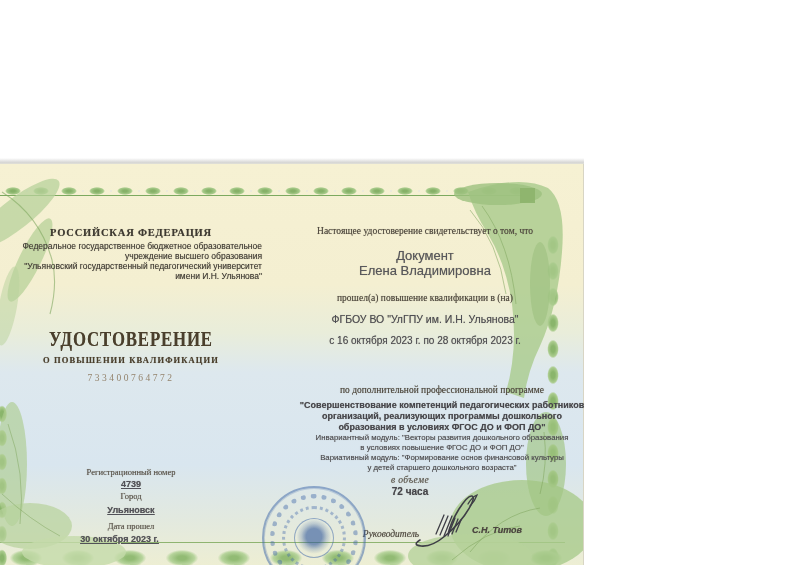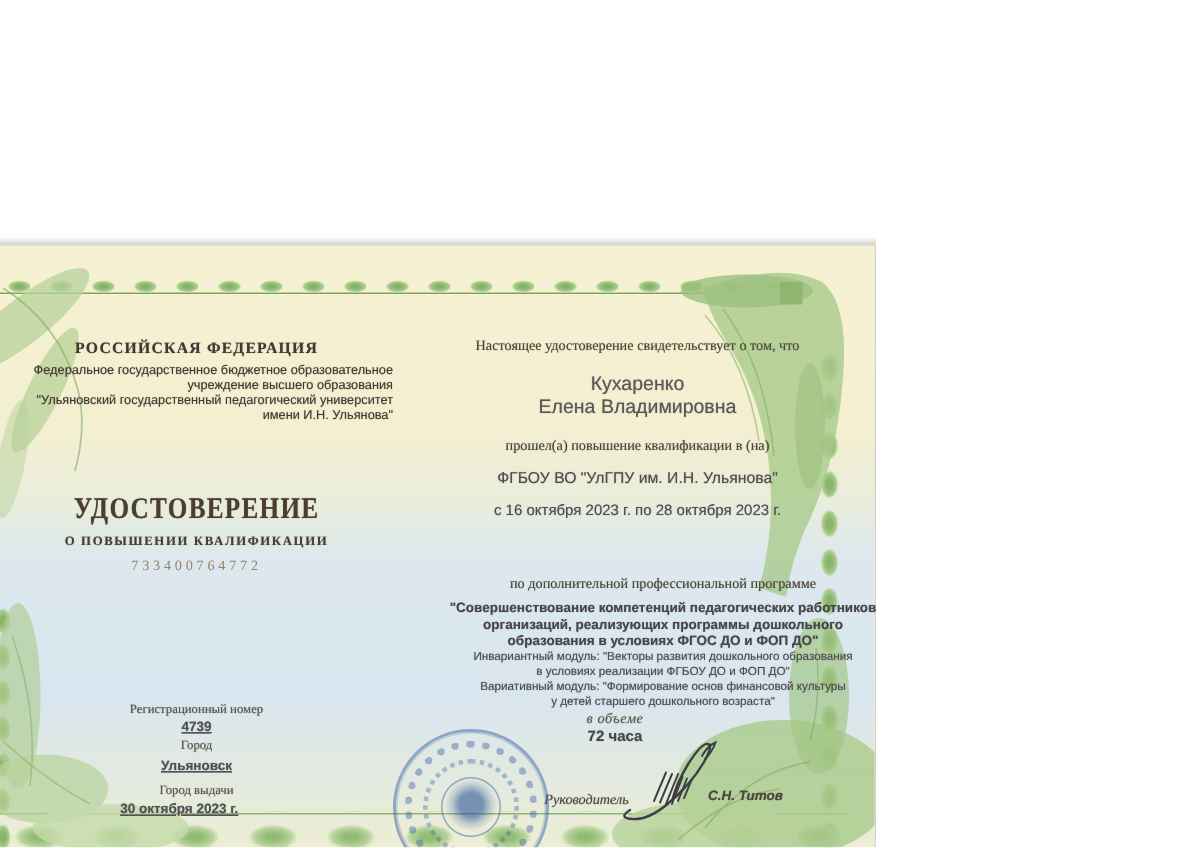--- a/index.html
+++ b/index.html
@@ -116,36 +116,36 @@
     <div class="t orgline" style="left:0;top:107px;width:262px">имени И.Н. Ульянова"</div>
 
     <div class="t title" style="left:0;top:165px;width:262px">УДОСТОВЕРЕНИЕ</div>
     <div class="t subtitle" style="left:0;top:191px;width:262px">о повышении квалификации</div>
     <div class="t serial" style="left:0;top:209px;width:262px">733400764772</div>
 
     <div class="t fieldlabel" style="left:0;top:303px;width:262px">Регистрационный номер</div>
     <div class="t fieldvalue" style="left:0;top:315px;width:262px">4739</div>
     <div class="t fieldvalue" style="left:0;top:341px;width:262px">Ульяновск</div>
     <div class="t fieldlabel" style="left:0;top:327px;width:262px">Город</div>
-    <div class="t fieldlabel" style="left:0;top:357px;width:262px">Город выдачи</div>
+    <div class="t fieldlabel" style="left:0;top:357px;width:262px">Дата прошел</div>
     <div class="t fieldvalue" style="left:0;top:370px;width:239px">30 октября 2023 г.</div>
 
     <div class="t serifline" style="left:293px;top:62px;width:264px">Настоящее удостоверение свидетельствует о том, что</div>
-    <div class="t holder" style="left:293px;top:84px;width:264px">Кухаренко</div>
+    <div class="t holder" style="left:293px;top:84px;width:264px">Документ</div>
     <div class="t holder" style="left:293px;top:99px;width:264px">Елена Владимировна</div>
     <div class="t serifline" style="left:293px;top:129px;width:264px">прошел(а) повышение квалификации в (на)</div>
     <div class="t inst" style="left:293px;top:149px;width:264px">ФГБОУ ВО "УлГПУ им. И.Н. Ульянова"</div>
     <div class="t period" style="left:293px;top:171px;width:264px">с 16 октября 2023 г. по 28 октября 2023 г.</div>
 
     <div class="t serifline" style="left:296px;top:221px;width:292px">по дополнительной профессиональной программе</div>
     <div class="t progtitle" style="left:296px;top:236px;width:292px">"Совершенствование компетенций педагогических работников</div>
     <div class="t progtitle" style="left:296px;top:247px;width:292px">организаций, реализующих программы дошкольного</div>
     <div class="t progtitle" style="left:296px;top:258px;width:292px">образования в условиях ФГОС ДО и ФОП ДО"</div>
     <div class="t module" style="left:296px;top:269px;width:292px">Инвариантный модуль: "Векторы развития дошкольного образования</div>
-    <div class="t module" style="left:296px;top:279px;width:292px">в условиях реализации ФГБОУ ДО и ФОП ДО"</div>
+    <div class="t module" style="left:296px;top:279px;width:292px">в условиях повышение ФГОС ДО и ФОП ДО"</div>
     <div class="t module" style="left:296px;top:289px;width:292px">Вариативный модуль: "Формирование основ финансовой культуры</div>
     <div class="t module" style="left:296px;top:299px;width:292px">у детей старшего дошкольного возраста"</div>
 
     <div class="t doctype" style="left:293px;top:311px;width:234px">в объеме</div>
     <div class="t volvalue" style="left:293px;top:322px;width:234px">72 часа</div>
 
     <div class="t role" style="left:336px;top:365px;width:110px">Руководитель</div>
     <div class="t signer" style="left:452px;top:361px;width:90px">С.Н. Титов</div>
 
     <svg class="signature" viewBox="0 0 78 58">

